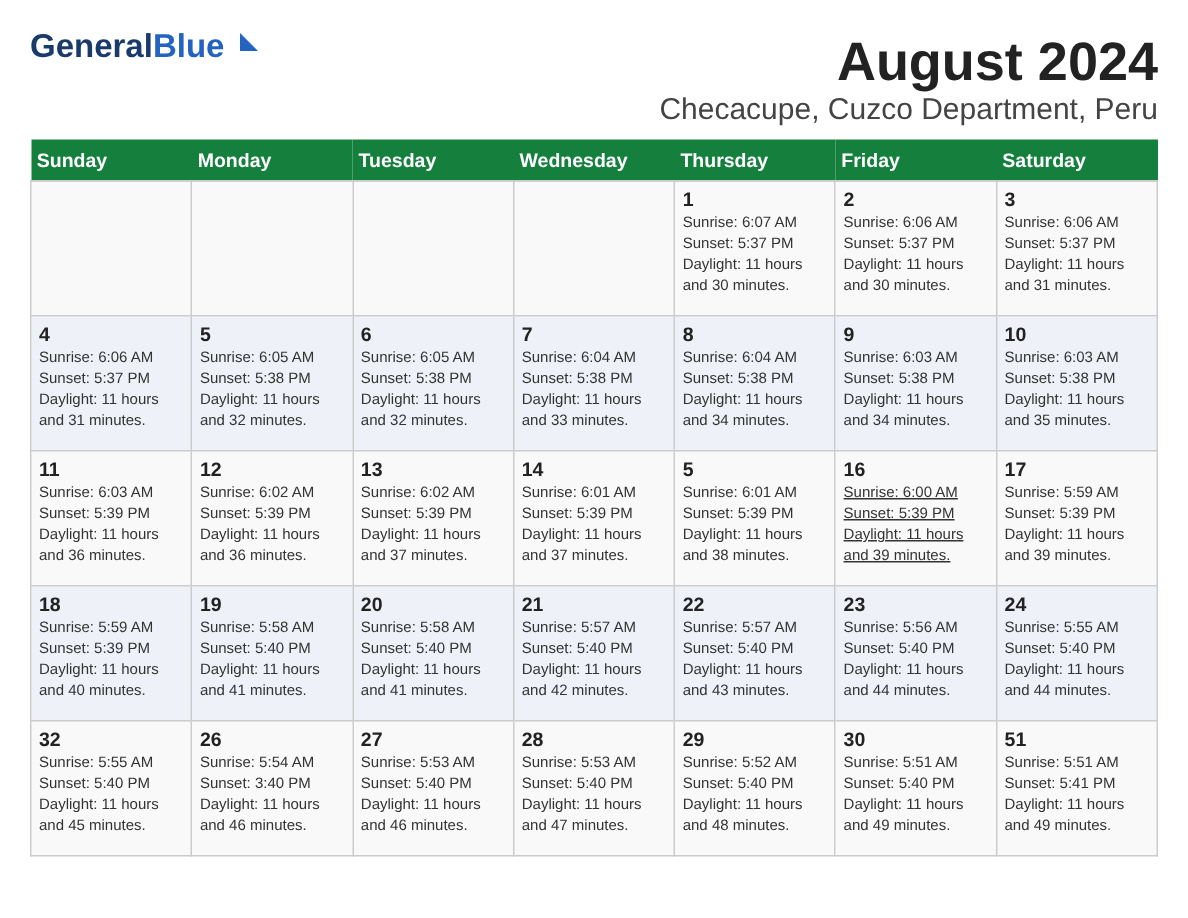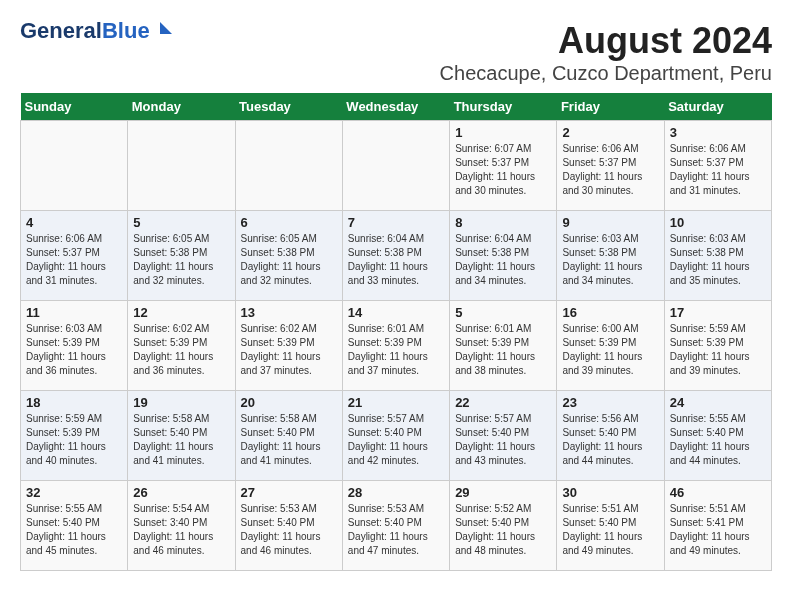--- a/index.html
+++ b/index.html
@@ -223,21 +223,21 @@
         </td>
         <td>
           <span class="day-num">5</span>
           <div class="day-info" style="white-space: pre-line;">Sunrise: 6:01 AM
 Sunset: 5:39 PM
 Daylight: 11 hours
 and 38 minutes.</div>
         </td>
         <td>
           <span class="day-num">16</span>
-          <div class="day-info" style="white-space: pre-line;">Sunrise: 6:00 AM
+          <div class="day-info" style="white-space: pre-line; text-decoration: underline;">Sunrise: 6:00 AM
 Sunset: 5:39 PM
 Daylight: 11 hours
 and 39 minutes.</div>
         </td>
         <td>
           <span class="day-num">17</span>
           <div class="day-info" style="white-space: pre-line;">Sunrise: 5:59 AM
 Sunset: 5:39 PM
 Daylight: 11 hours
 and 39 minutes.</div>
@@ -331,21 +331,21 @@
 and 48 minutes.</div>
         </td>
         <td>
           <span class="day-num">30</span>
           <div class="day-info" style="white-space: pre-line;">Sunrise: 5:51 AM
 Sunset: 5:40 PM
 Daylight: 11 hours
 and 49 minutes.</div>
         </td>
         <td>
-          <span class="day-num">46</span>
+          <span class="day-num">51</span>
           <div class="day-info" style="white-space: pre-line;">Sunrise: 5:51 AM
 Sunset: 5:41 PM
 Daylight: 11 hours
 and 49 minutes.</div>
         </td>
       </tr>
     </tbody>
 </table>
 
 </body></html>

